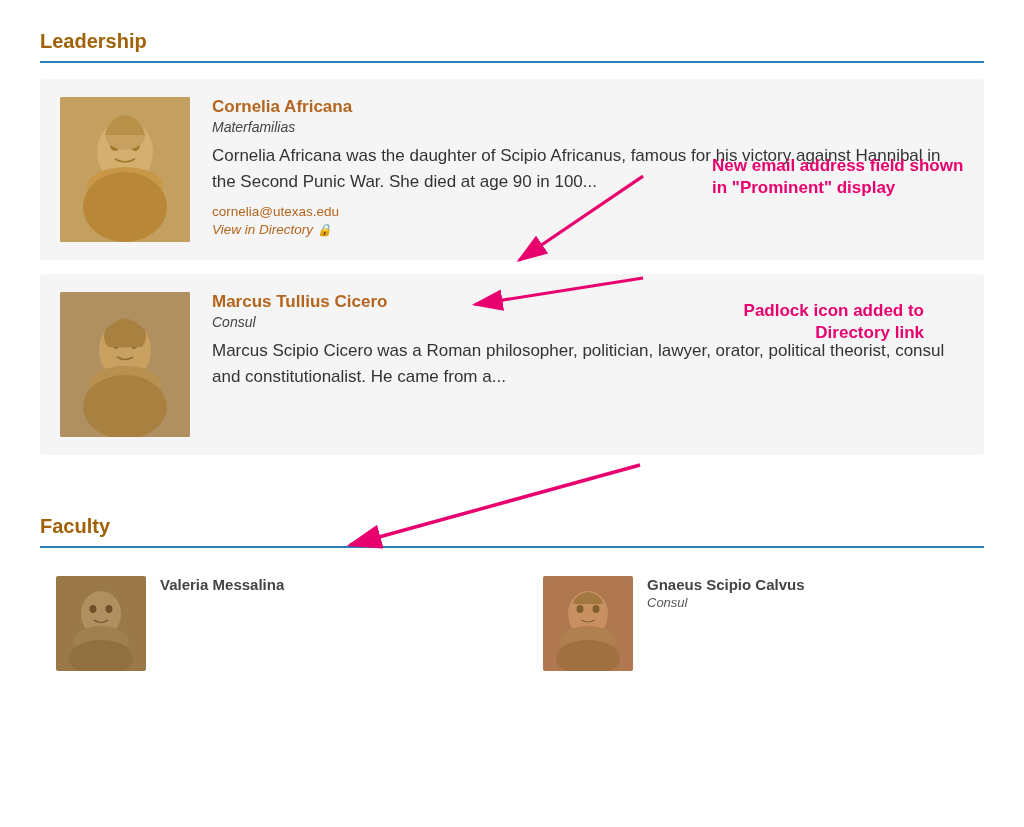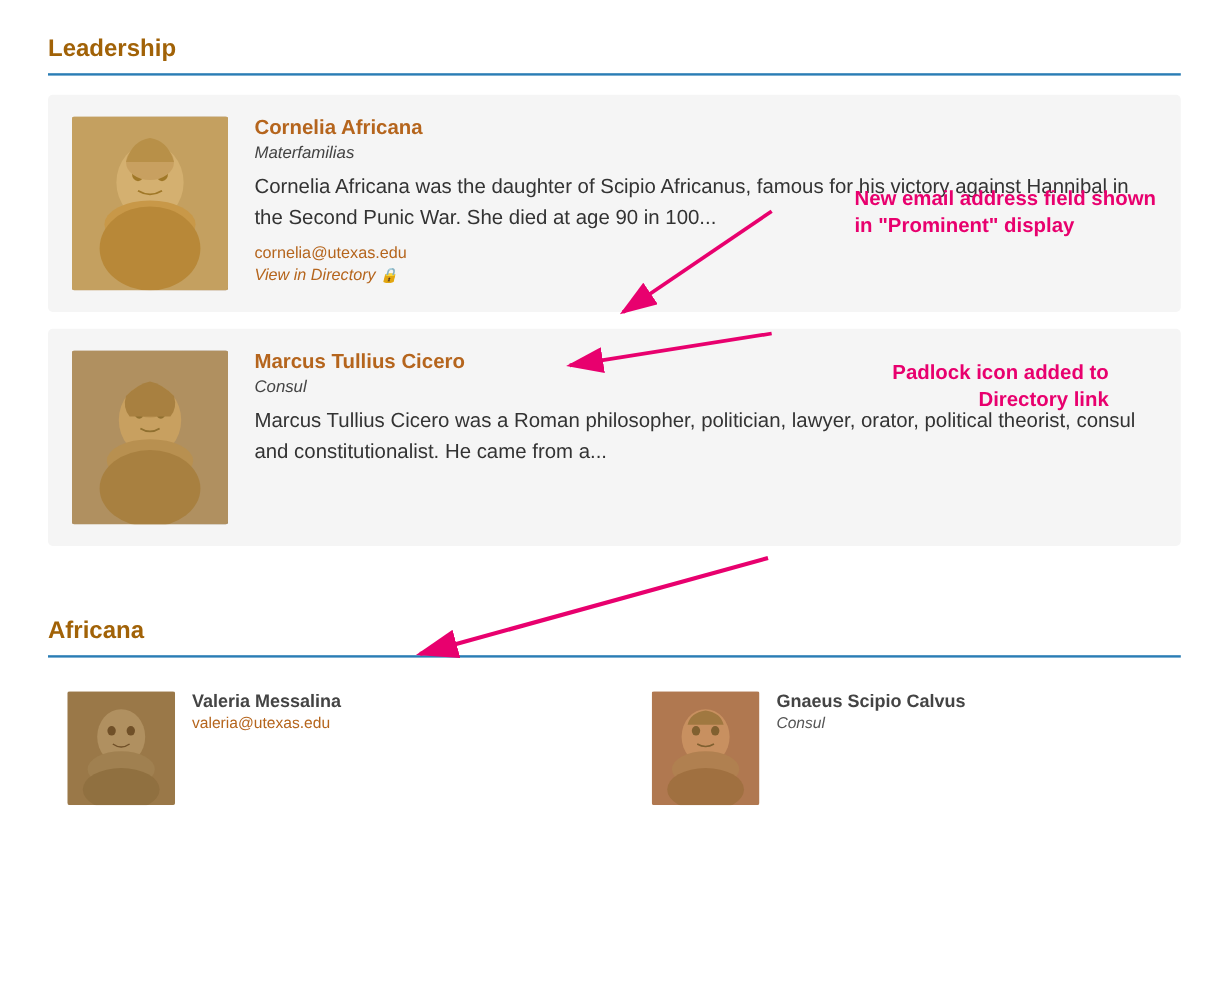--- a/index.html
+++ b/index.html
@@ -266,21 +266,21 @@
             <ellipse cx="74" cy="52" rx="4" ry="5" fill="#907030"></ellipse>
             <path d="M57 65 Q65 70 73 65" stroke="#907030" stroke-width="1.5" fill="none"></path>
             <ellipse cx="65" cy="42" rx="18" ry="14" fill="#b89050"></ellipse>
             <path d="M48 55 Q42 48 45 38 Q55 28 65 26 Q75 28 85 38 Q88 48 82 55" fill="#a88040"></path>
           </svg>
         </div>
       </div>
       <div class="card-content">
         <div class="card-name">Marcus Tullius Cicero</div>
         <div class="card-title">Consul</div>
-        <div class="card-description">Marcus Tullius Cicero was a Roman philosopher, politician, lawyer, orator, political theorist, consul and constitutionalist. He came from a...</div>
+        <div class="card-description">Marcus Scipio Cicero was a Roman philosopher, politician, lawyer, orator, political theorist, consul and constitutionalist. He came from a...</div>
       </div>
     </div>
 
     <div class="annotation-email">
       <span>New email address field shown in "Prominent" display</span>
     </div>
 
     <div class="annotation-padlock">
       <span>Padlock icon added to Directory link</span>
     </div>
@@ -300,21 +300,21 @@
 
       <path d="M 620 280 L 430 310" stroke="#e8006e" stroke-width="3.5" fill="none" marker-end="url(#arrowhead2)"></path>
     </svg>
   </div>
 
   <div style="position:relative; margin-top:10px;">
     
   </div>
 
   <div style="margin-top: 60px; position:relative;">
-    <h2 class="section-title">Africana</h2>
+    <h2 class="section-title">Faculty</h2>
     <hr class="section-divider">
 
     <svg style="position:absolute;top:-70px;left:0;width:100%;height:120px;pointer-events:none;" viewBox="0 0 944 120">
       <defs>
         <marker id="arrowhead3" markerWidth="10" markerHeight="7" refX="9" refY="3.5" orient="auto">
           <polygon points="0 0, 10 3.5, 0 7" fill="#e8006e"></polygon>
         </marker>
       </defs>
       <path d="M 600 20 L 310 100" stroke="#e8006e" stroke-width="3.5" fill="none" marker-end="url(#arrowhead3)"></path>
     </svg>
@@ -328,21 +328,20 @@
             <ellipse cx="45" cy="38" rx="20" ry="23" fill="#b09060"></ellipse>
             <ellipse cx="45" cy="65" rx="28" ry="15" fill="#a08050"></ellipse>
             <ellipse cx="45" cy="82" rx="32" ry="18" fill="#907040"></ellipse>
             <ellipse cx="37" cy="33" rx="3.5" ry="4" fill="#705028"></ellipse>
             <ellipse cx="53" cy="33" rx="3.5" ry="4" fill="#705028"></ellipse>
             <path d="M38 44 Q45 49 52 44" stroke="#705028" stroke-width="1.2" fill="none"></path>
           </svg>
         </div>
         <div class="faculty-content">
           <div class="faculty-name">Valeria Messalina</div>
-          <div class="faculty-email">valeria@utexas.edu</div>
         </div>
       </div>
 
       <div class="faculty-card">
         <div class="faculty-avatar">
           <svg width="90" height="95" viewBox="0 0 90 95" xmlns="http://www.w3.org/2000/svg">
             <rect width="90" height="95" fill="#b07850"></rect>
             <ellipse cx="45" cy="38" rx="20" ry="23" fill="#c89060"></ellipse>
             <ellipse cx="45" cy="65" rx="28" ry="15" fill="#b08050"></ellipse>
             <ellipse cx="45" cy="82" rx="32" ry="18" fill="#a07040"></ellipse>

